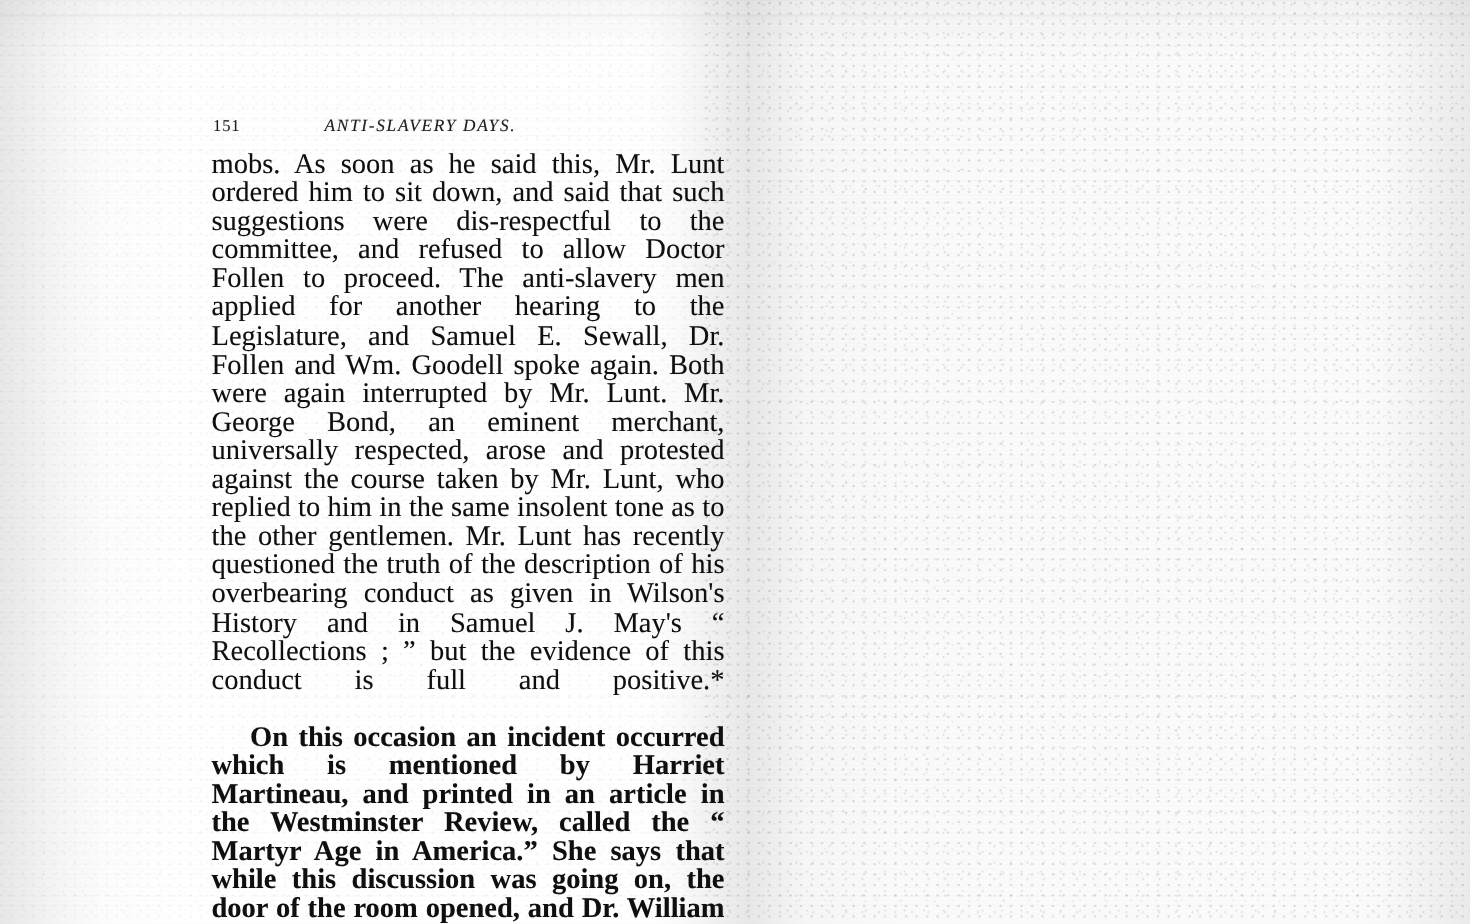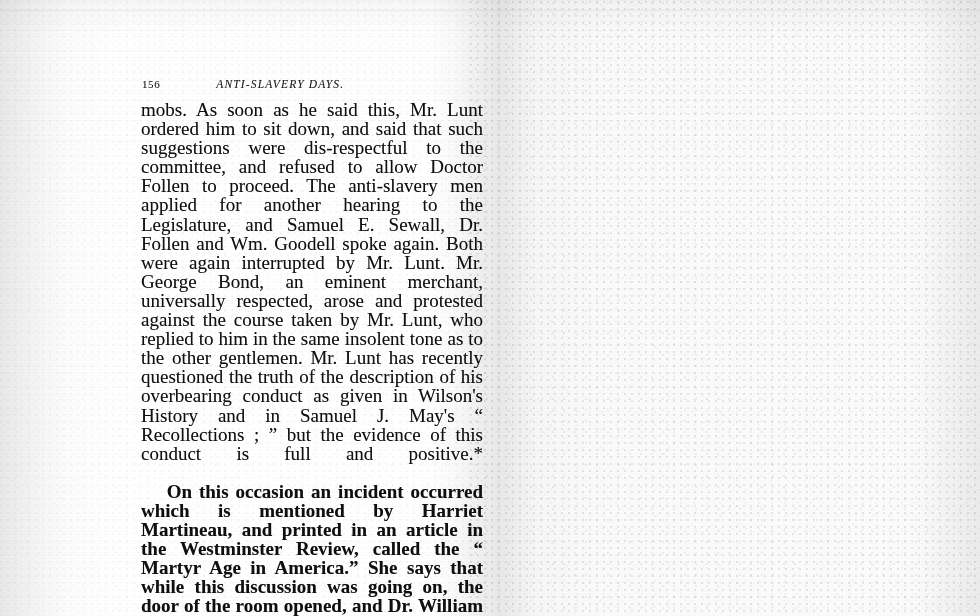--- a/index.html
+++ b/index.html
@@ -184,21 +184,21 @@
 
   <div class="scan-base"></div>
   <div class="scan-band"></div>
   <div class="scan-streaks"></div>
   <div class="scan-speckle left-light"></div>
   <div class="scan-speckle right-heavy"></div>
 
   <div class="leaf" id="leaf-left">
 
     <div class="running-head inked" id="head-left">
-      <span class="folio">156</span>
+      <span class="folio">151</span>
       <span class="head-title">ANTI-SLAVERY DAYS.</span>
     </div>
 
     <div class="column inked" id="col-left">
       <p>mobs. As soon as he said this, Mr. Lunt ordered him to sit down, and said that such suggestions were dis-respectful to the committee, and refused to allow Doctor Follen to proceed. The anti-slavery men applied for another hearing to the Legislature, and Samuel E. Sewall, Dr. Follen and Wm. Goodell spoke again. Both were again interrupted by Mr. Lunt. Mr. George Bond, an eminent merchant, universally respected, arose and protested against the course taken by Mr. Lunt, who replied to him in the same insolent tone as to the other gentlemen. Mr. Lunt has recently questioned the truth of the description of his overbearing conduct as given in Wilson's History and in Samuel J. May's “ Recollections ; ” but the evidence of this conduct is full and positive.*</p>
       <p class="indent">On this occasion an incident occurred which is mentioned by Harriet Martineau, and printed in an article in the Westminster Review, called the “ Martyr Age in America.” She says that while this discussion was going on, the door of the room opened, and Dr. William E. Channing appeared. He was very much of an invalid. It was a harsh day, and he did not go out much in the winter. He stood a moment in the doorway, wrapped in his cloak. As soon as he</p>
     </div>
 
   </div>
 

